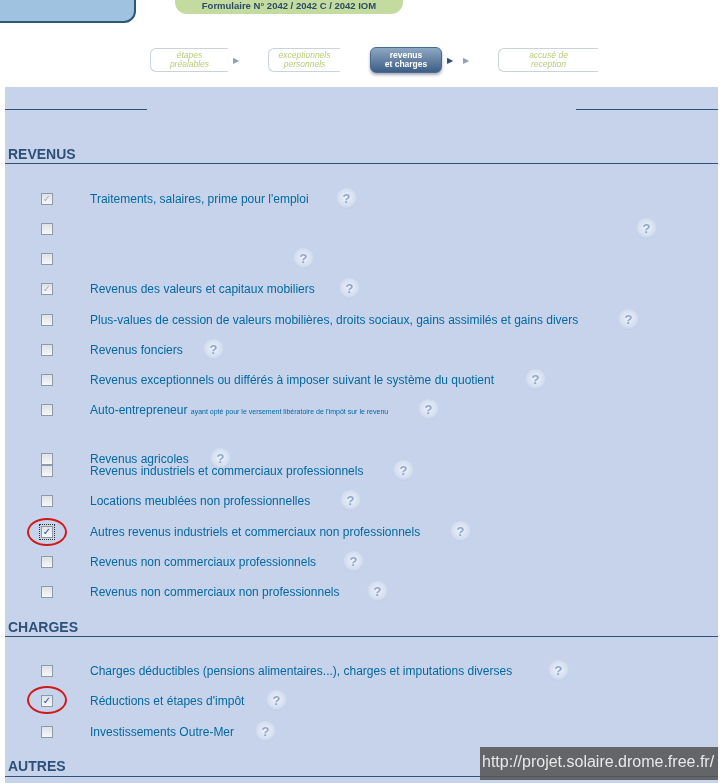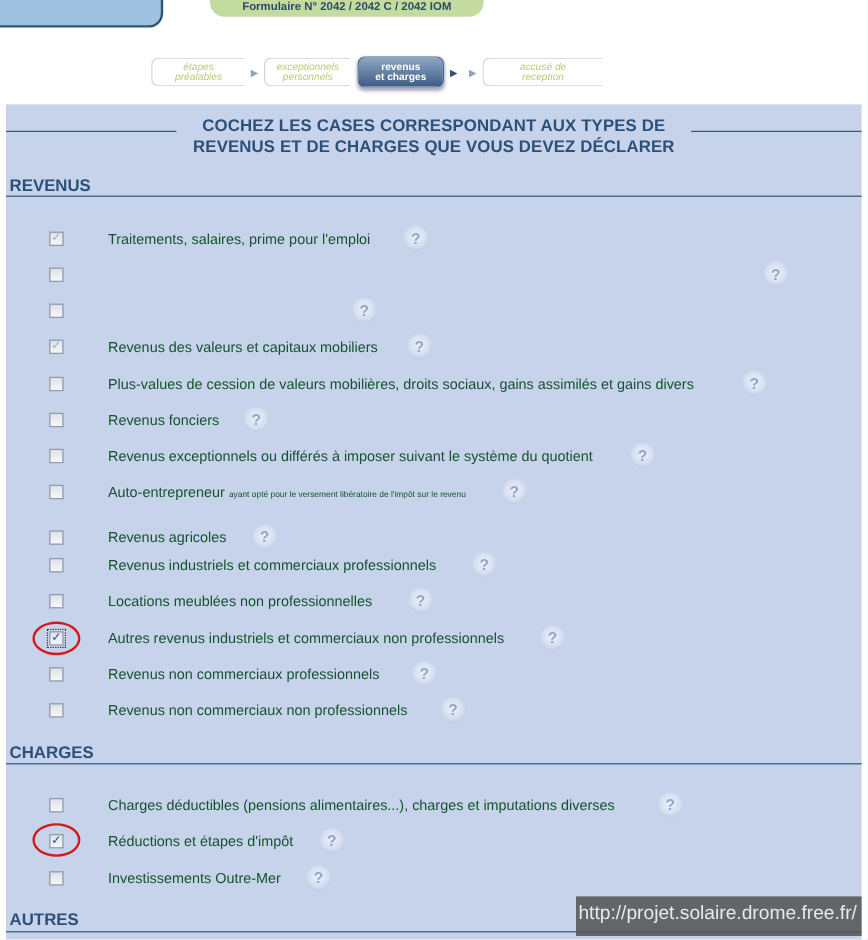--- a/index.html
+++ b/index.html
@@ -4,37 +4,37 @@
 <style>
   * { box-sizing: border-box; margin: 0; padding: 0; }
   html, body { width: 723px; height: 783px; overflow: hidden; background: #ffffff; font-family: "Liberation Sans", sans-serif; }
   .page { position: relative; width: 723px; height: 649px; }
 
   .top-tab { position: absolute; left: -10px; top: -12px; width: 146px; height: 35px; background: #9fc2e0; border: 2px solid #2e5675; border-radius: 0 0 12px 0; }
   .form-badge { position: absolute; left: 175px; top: -8px; width: 228px; height: 22px; background: #c4dba0; border-radius: 0 0 12px 12px; color: #2c4b66; font-weight: bold; font-size: 9.5px; line-height: 28px; text-align: center; }
   .form-badge .star { position: absolute; left: 3px; top: 1px; color: #c00; font-size: 8px; line-height: 8px; }
 
   .steps { position: absolute; left: 126px; top: 47px; height: 26px; display: flex; align-items: center; }
-  .step { height: 24px; border: 1px solid #c9d3d9; border-radius: 6px 0 0 6px; border-right: none; display: flex; align-items: center; justify-content: center; text-align: center; font-style: italic; font-size: 8.5px; line-height: 9px; color: #b7cc7a; padding: 0 4px; }
+  .step { height: 24px; border: 1px solid #c9d3d9; border-radius: 6px 0 0 6px; border-right: none; display: flex; align-items: center; justify-content: center; text-align: center; font-style: italic; font-size: 8.5px; line-height: 9px; color: #b7cc7a; padding: 0 4px; margin-left: 24px; }
   .step.active { background: linear-gradient(#8ea8c3, #3d5d85); color: #fff; font-style: normal; font-weight: bold; border: 1px solid #4a6b90; border-radius: 6px; box-shadow: 0 2px 3px #aab; }
   .step-arrow { width: 16px; display: flex; align-items: center; justify-content: center; color: #8fa1b6; font-size: 8px; }
   .step-arrow.dark { color: #2d4f7a; }
 
   .panel { position: absolute; left: 5px; top: 87px; width: 713px; height: 700px; background: #c6d3ea; }
   .title-wrap { position: absolute; left: 0; top: 8px; width: 713px; text-align: center; }
   .title-line { position: absolute; top: 22px; height: 1px; background: #2f5578; }
   .title { color: #2d5079; font-weight: bold; font-size: 14px; line-height: 18px; letter-spacing: 0.1px; }
   .section-head { position: absolute; left: 3px; color: #2d5079; font-weight: bold; font-size: 14px; }
   .section-rule { position: absolute; left: 0; width: 713px; height: 1px; background: #2f5578; }
 
   .row { position: absolute; left: 0; height: 22px; width: 713px; }
   .cb { position: absolute; left: 36px; top: 5px; width: 12px; height: 12px; border: 1px solid #8e9aa8; background: linear-gradient(#dde2e8, #f6f7f9); font-size: 10px; line-height: 10px; text-align: center; color: #2b4e86; }
   .cb.disabled { color: #a8b0bb; }
   .cb.focused { outline: 1px dotted #333; outline-offset: 1px; }
-  .lbl { position: absolute; left: 85px; top: 4px; font-size: 12px; color: #14532d; white-space: nowrap; text-align: right; }
+  .lbl { position: absolute; left: 85px; top: 4px; font-size: 12px; color: #0369a1; white-space: nowrap; text-align: right; }
   .lbl .small { font-size: 7px; }
   .help { position: absolute; top: 0; width: 21px; height: 21px; border-radius: 50%; background: radial-gradient(circle at 50% 45%, #eef2fa 0%, #d4def0 55%, #9fb4d6 100%); color: #8ea6cc; font-weight: bold; font-size: 13px; line-height: 21px; text-align: center; }
   .red-ring { position: absolute; left: 22px; top: -3px; width: 40px; height: 28px; border: 2px solid #d21a1a; border-radius: 50%; }
 
   .watermark { position: absolute; left: 480px; top: 747px; width: 238px; height: 33px; background: rgba(85,85,85,0.88); color: #e8e8e8; font-size: 16px; line-height: 30px; padding-left: 2px; white-space: nowrap; overflow: hidden; }
 </style>
 </head>
 <body>
 
 <div class="page">
@@ -59,24 +59,20 @@
     <div class="step-arrow dark">▶</div>
     <div class="step-arrow">▶</div>
     <div class="step" style="width:100px">
       <div><span>accusé de</span><br><span>reception</span></div>
     </div>
   </div>
 
   <div class="panel">
     <div class="title-line" style="left:0;width:142px"></div>
     <div class="title-line" style="left:571px;width:142px"></div>
-    <div class="title-wrap">
-      <div class="title">COCHEZ LES CASES CORRESPONDANT AUX TYPES DE</div>
-      <div class="title">REVENUS ET DE CHARGES QUE VOUS DEVEZ DÉCLARER</div>
-    </div>
 
     <div class="section-head" style="top:59px">REVENUS</div>
     <div class="section-rule" style="top:76px"></div>
 
     <div class="row" style="top:101px">
       <span class="cb disabled">✓</span>
       <span class="lbl">Traitements, salaires, prime pour l'emploi</span>
       <span class="help" style="left:331px">?</span>
     </div>
     <div class="row" style="top:131px">
@@ -105,21 +101,21 @@
     <div class="row" style="top:282px">
       <span class="cb"></span>
       <span class="lbl">Revenus exceptionnels ou différés à imposer suivant le système du quotient</span>
       <span class="help" style="left:520px">?</span>
     </div>
     <div class="row" style="top:312px">
       <span class="cb"></span>
       <span class="lbl"><span>Auto-entrepreneur</span> <span class="small">ayant opté pour le versement libératoire de l'impôt sur le revenu</span></span>
       <span class="help" style="left:413px">?</span>
     </div>
-    <div class="row" style="top:350px">
+    <div class="row" style="top:361px">
       <span class="cb"></span>
       <span class="lbl">Revenus agricoles</span>
       <span class="help" style="left:205px">?</span>
     </div>
     <div class="row" style="top:373px">
       <span class="cb"></span>
       <span class="lbl">Revenus industriels et commerciaux professionnels</span>
       <span class="help" style="left:388px">?</span>
     </div>
     <div class="row" style="top:403px">

